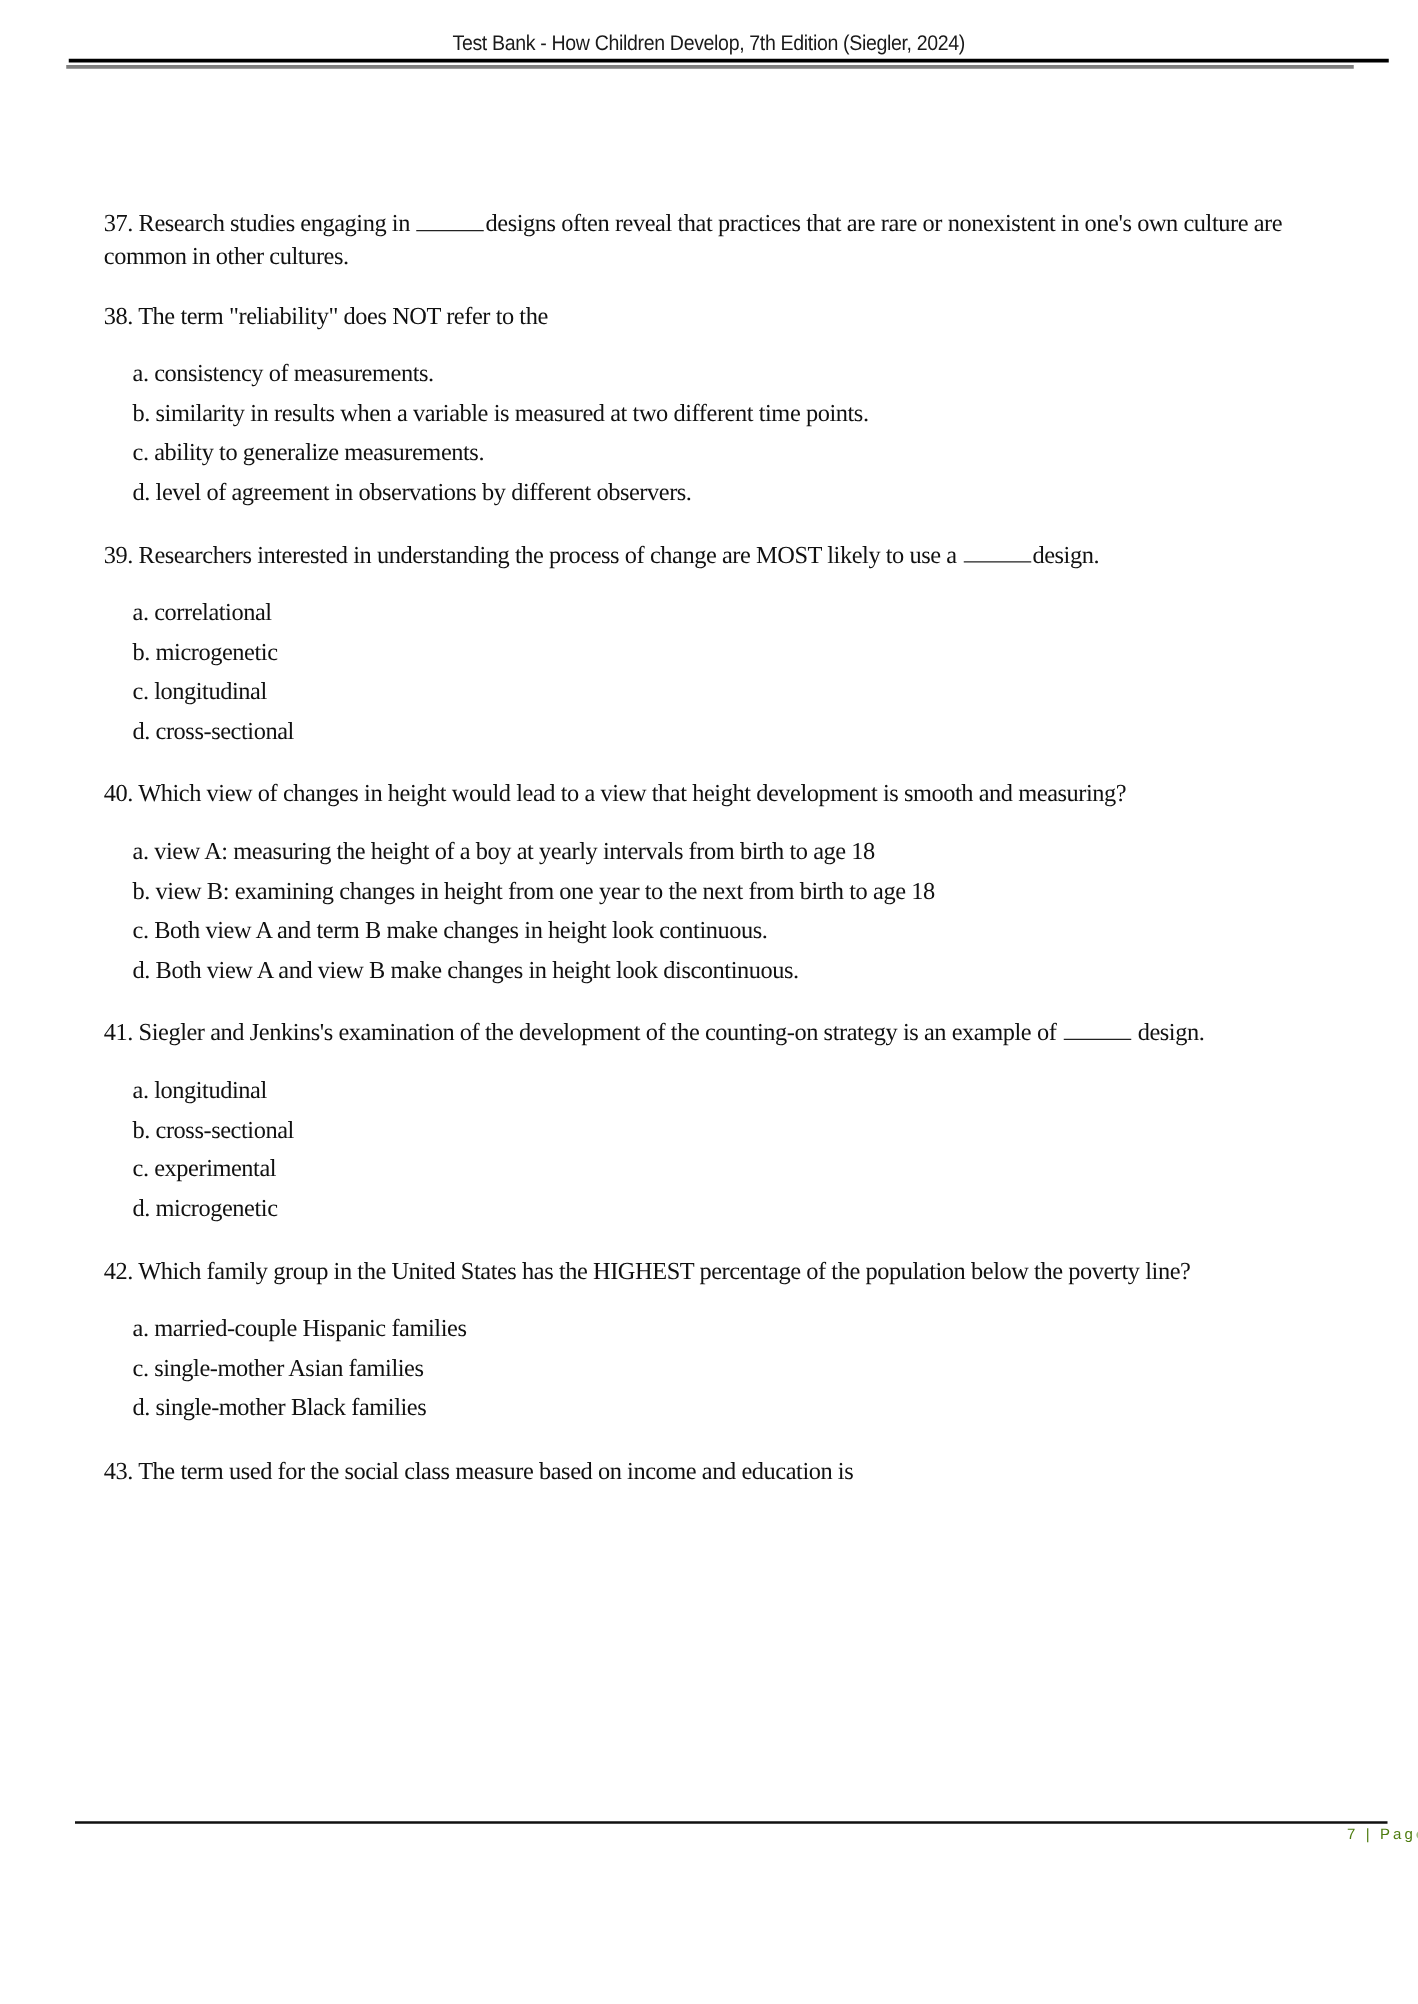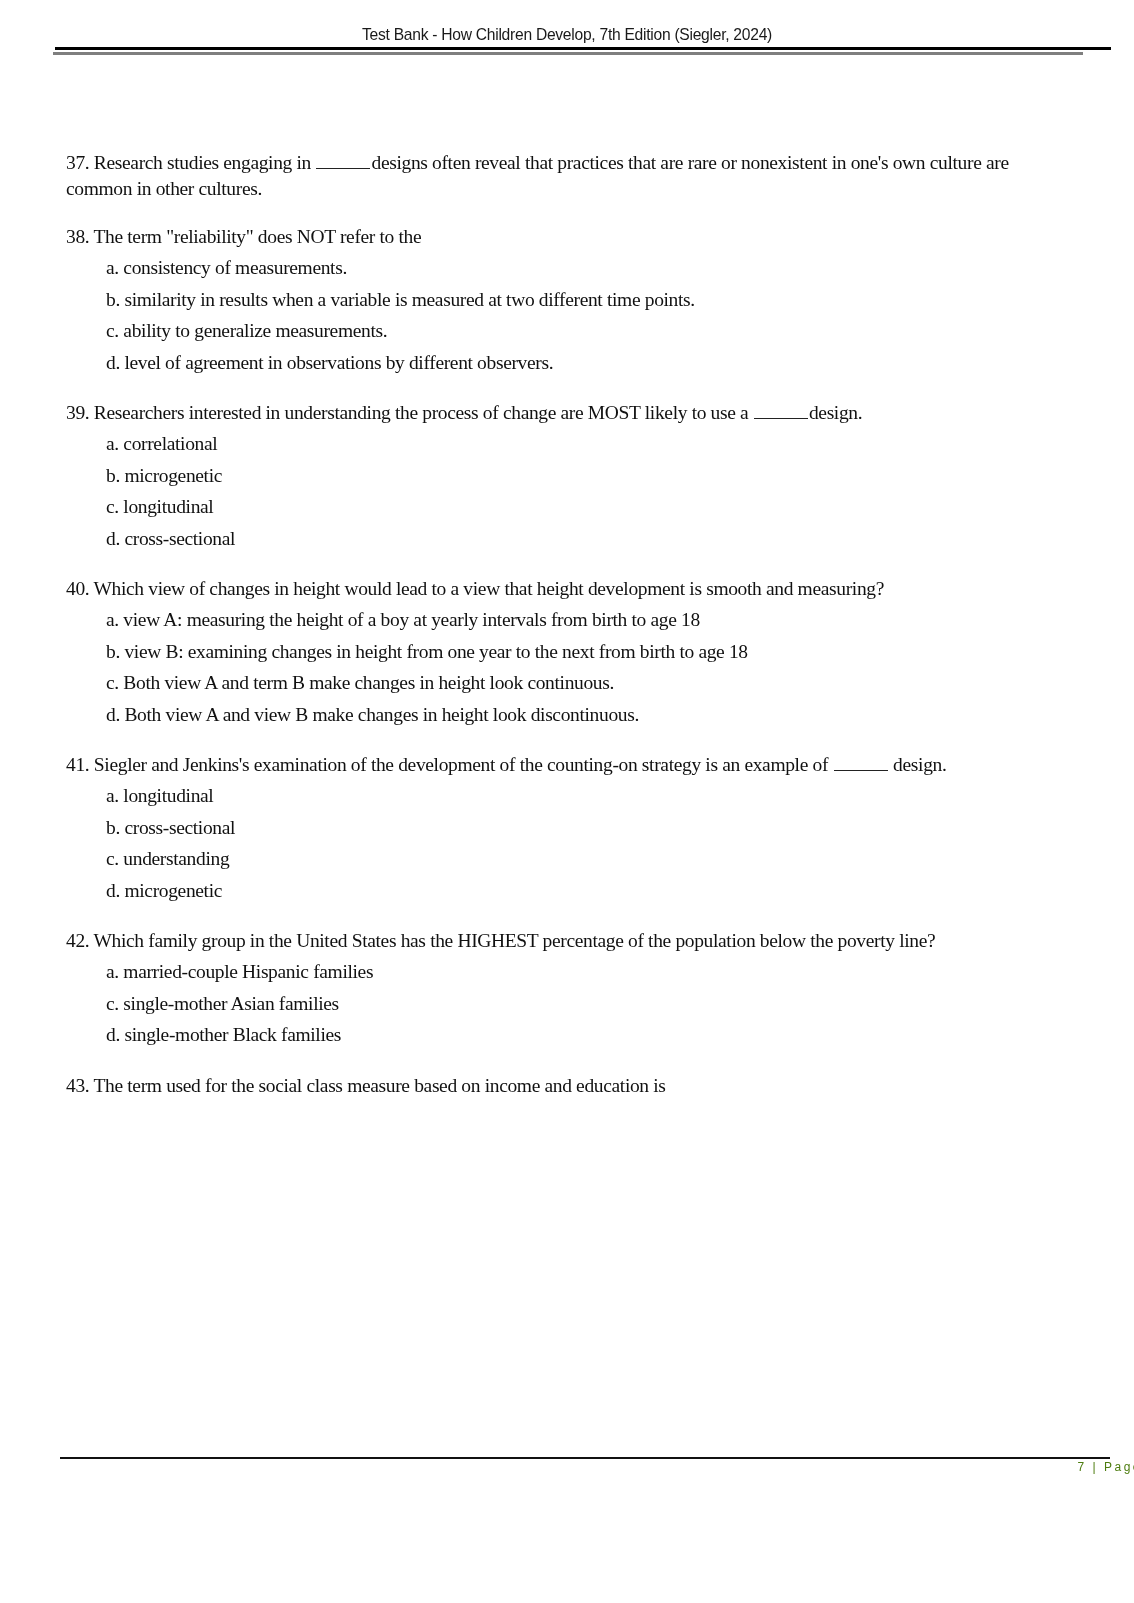--- a/index.html
+++ b/index.html
@@ -11,21 +11,21 @@
   }
   .rule-black { position: absolute; top: 47px; left: 55px; width: 1056px; height: 3px; background: #000; }
   .rule-gray  { position: absolute; top: 52px; left: 53px; width: 1030px; height: 3px; background: #7f7f7f; }
 
   .content {
     position: absolute; top: 150px; left: 66px; width: 1010px;
     font-family: "Liberation Serif", serif; font-size: 19.5px; line-height: 26px;
     color: #111; letter-spacing: -0.35px;
   }
   .question { margin: 0 0 22px 0; }
-  .q-stem { margin: 0; }
+  .q-stem { margin: 17px; }
   .options { list-style: none; margin: 2px 0 0 0; padding: 0 0 0 40px; }
   .options li { line-height: 31.5px; }
   .blank { display: inline-block; width: 54px; border-bottom: 1.5px solid #222; height: 16px; vertical-align: baseline; margin: 0 1px; }
 
   .footer-rule { position: absolute; top: 1457px; left: 60px; width: 1050px; height: 1.5px; background: #111; }
   .page-number {
     position: absolute; top: 1460px; left: 1047px; width: 95px; text-align: right;
     font-family: "Liberation Sans", sans-serif; font-size: 12px; letter-spacing: 2.5px; color: #4d7c0f;
   }
 </style>
@@ -70,21 +70,21 @@
       <li>c. Both view A and term B make changes in height look continuous.</li>
       <li>d. Both view A and view B make changes in height look discontinuous.</li>
     </ul>
   </div>
 
   <div class="question">
     <p class="q-stem"><span>41.</span> <span>Siegler and Jenkins's examination of the development of the counting-on strategy is an example of </span><span class="blank"></span><span> design.</span></p>
     <ul class="options">
       <li>a. longitudinal</li>
       <li>b. cross-sectional</li>
-      <li>c. understanding</li>
+      <li>c. experimental</li>
       <li>d. microgenetic</li>
     </ul>
   </div>
 
   <div class="question">
     <p class="q-stem"><span>42.</span> <span>Which family group in the United States has the HIGHEST percentage of the population below the poverty line?</span></p>
     <ul class="options">
       <li>a. married-couple Hispanic families</li>
       <li>c. single-mother Asian families</li>
       <li>d. single-mother Black families</li>

